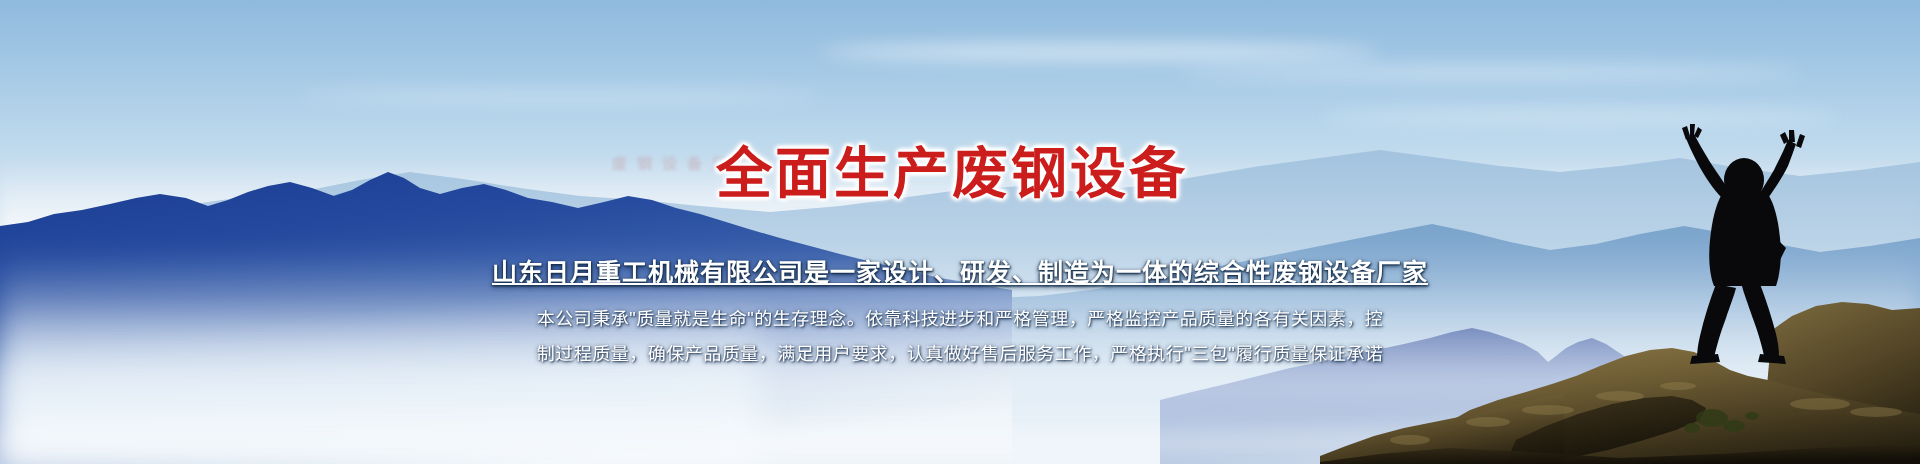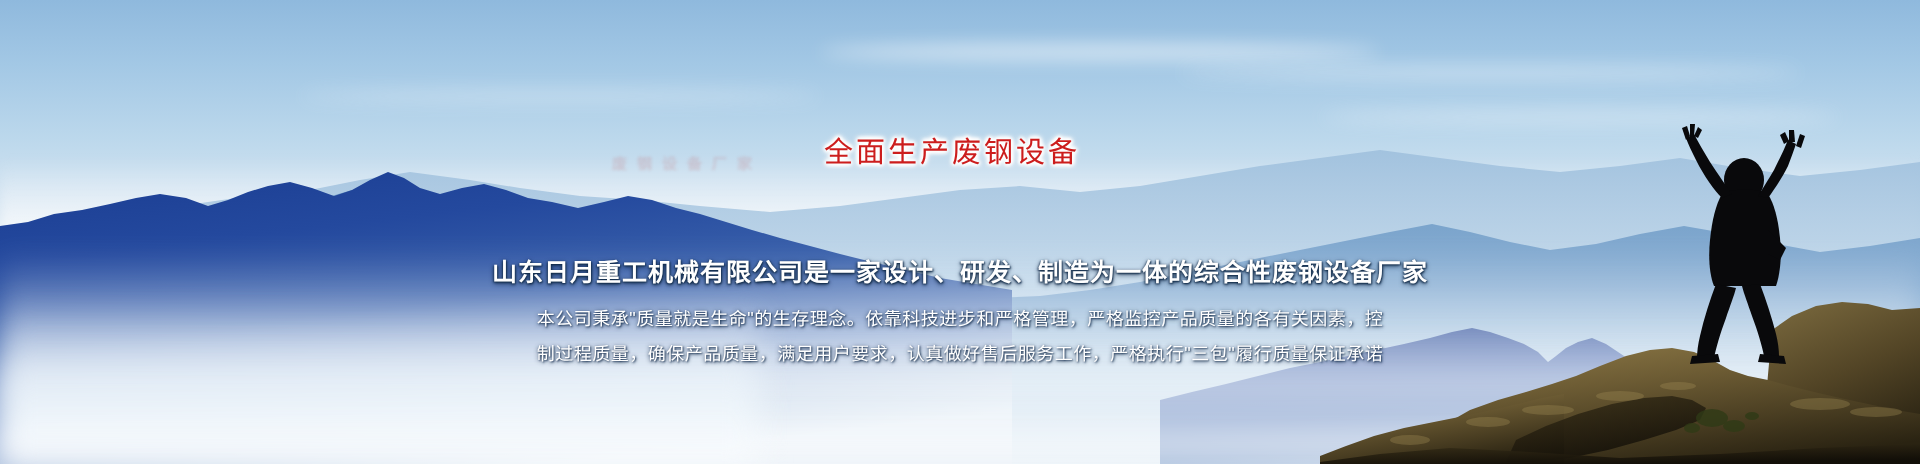--- a/index.html
+++ b/index.html
@@ -89,22 +89,22 @@
     filter:blur(1.6px);
     white-space:nowrap;
     font-weight:bold;
   }
 
   .headline{
     position:absolute;
     left:0; right:16px;
     top:128px;
     text-align:center;
-    font-size:29px;
-    font-weight:normal;
+    font-size:56px;
+    font-weight:bold;
     letter-spacing:3px;
     color:#cc1d1d;
     -webkit-text-stroke:0px;
     text-shadow:
        2px 0 3px rgba(255,255,255,.95),
       -2px 0 3px rgba(255,255,255,.95),
        0 2px 3px rgba(255,255,255,.95),
        0 -2px 3px rgba(255,255,255,.95),
        2px 2px 4px rgba(255,255,255,.9),
       -2px -2px 4px rgba(255,255,255,.9),
@@ -122,20 +122,21 @@
     top:252px;
     text-align:center;
     font-size:25px;
     font-weight:bold;
     letter-spacing:1px;
     color:#ffffff;
     text-shadow:
       1px 1px 2px rgba(18,44,74,.95),
       -1px 1px 2px rgba(18,44,74,.7),
       0 2px 5px rgba(10,30,60,.75);
+    text-decoration: underline;
   }
 
   .bodyline{
     position:absolute;
     left:0; right:0;
     text-align:center;
     font-size:18px;
     font-weight:normal;
     letter-spacing:.5px;
     color:#ffffff;

